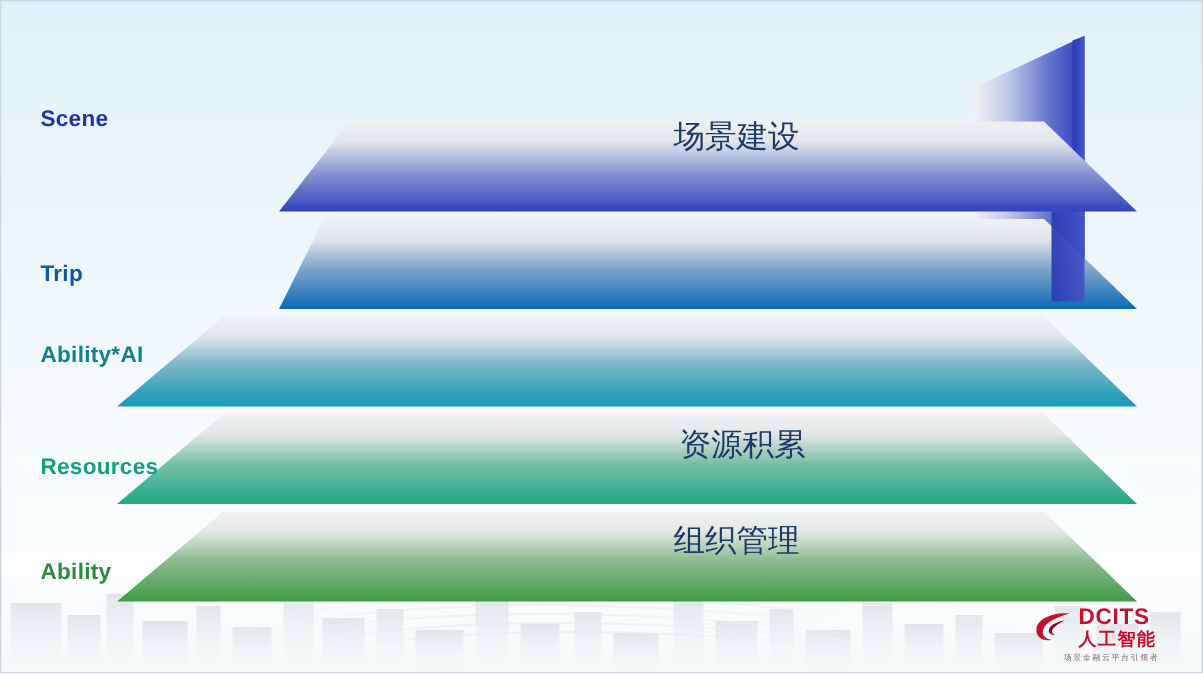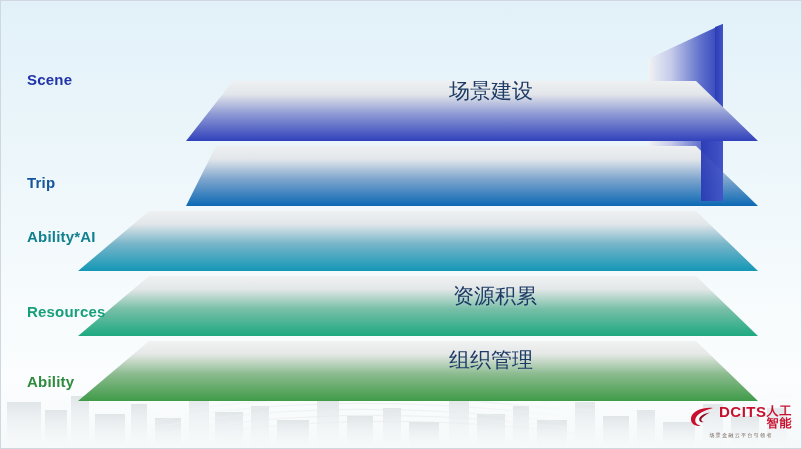--- a/index.html
+++ b/index.html
@@ -84,20 +84,21 @@
     align-items: center;
     gap: 4px;
   }
   .logo-mark {
     width: 26px;
     height: 22px;
     flex: 0 0 auto;
   }
   .logo-text-col {
     display: flex;
+    flex-direction: column;
     line-height: 1;
   }
   .logo-en {
     font-size: 15px;
     font-weight: bold;
     color: #c8102e;
     letter-spacing: 0.5px;
     font-family: "Liberation Sans", sans-serif;
   }
   .logo-cn {

